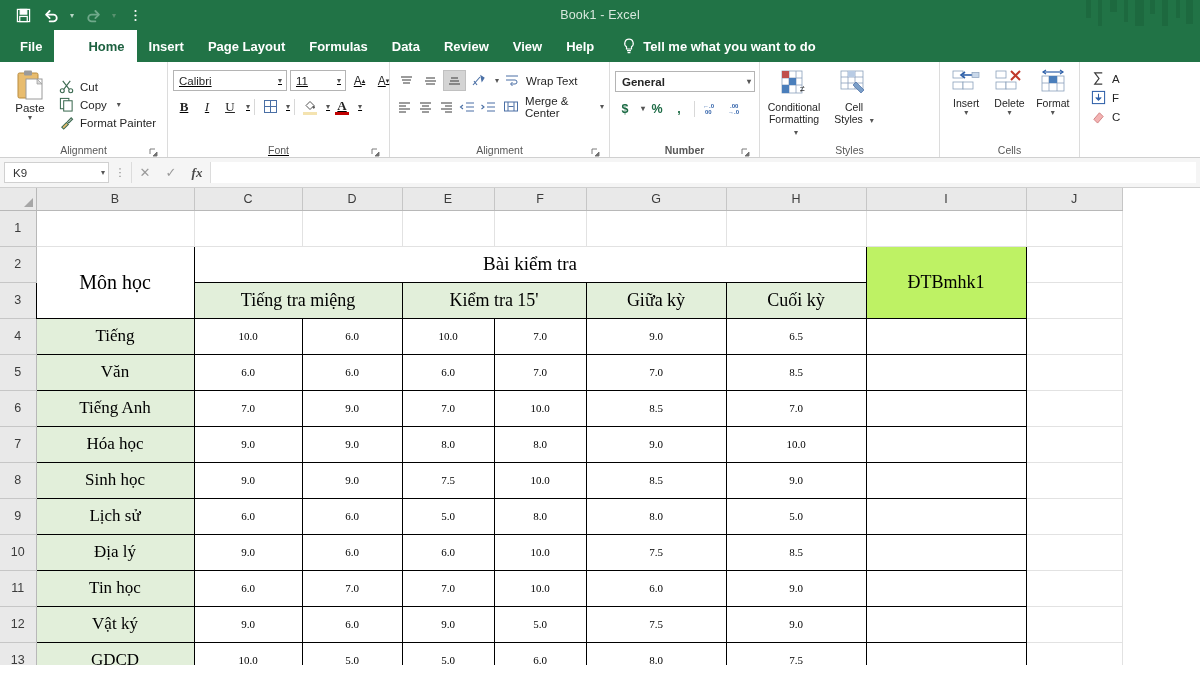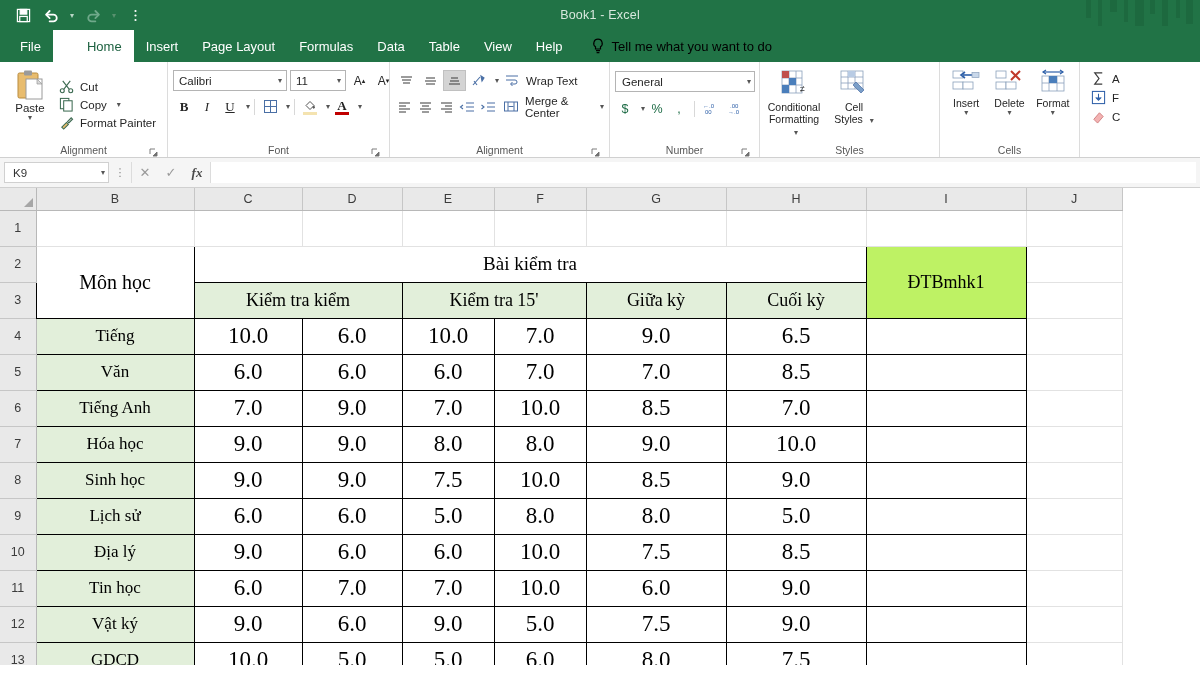--- a/index.html
+++ b/index.html
@@ -50,37 +50,38 @@
     opacity: .5;
   }
 
   
   .tabbar {
     height: 32px;
     background: #217346;
     display: flex;
     align-items: stretch;
     padding-left: 8px;
+    font-weight: bold;
   }
   .tab {
     display: flex; align-items: center;
     padding: 0 12px;
     color: #ffffff;
     font-size: 13px;
     white-space: nowrap;
   }
   .tab.active {
     background: #ffffff;
     color: #1d6140;
     padding-left: 34px;
   }
   .tellme {
     display: flex; align-items: center; gap: 7px;
     padding: 0 10px 0 16px;
-    color: #000000; font-size: 13px;
+    color: #ffffff; font-size: 13px;
     white-space: nowrap;
   }
   .bulb { width: 14px; height: 17px; }
 
   
   .ribbon {
     height: 96px;
     background: #ffffff;
     border-bottom: 1px solid #d0d0d0;
     display: flex;
@@ -125,21 +126,21 @@
     padding-left: 4px;
   }
   .clip-item {
     display: flex; align-items: center; gap: 6px;
     font-size: 11.5px; color: #262626;
   }
   .clip-item svg { width: 15px; height: 15px; flex: none; }
   .mini-caret { font-size: 8px; color: #555; margin-left: 4px; }
 
   
-  .g-font { width: 222px; }
+  .g-font { width: 222px; text-decoration: underline; }
   .font-col { flex: 1; display: flex; flex-direction: column; gap: 5px; padding-top: 4px; }
   .font-row1 { display: flex; align-items: center; gap: 3px; }
   .fbox {
     height: 21px; border: 1px solid #b4b4b4; background: #fff;
     display: flex; align-items: center;
     padding: 0 2px 0 5px; font-size: 11.5px; color: #262626;
   }
   .fbox .v { flex: 1; }
   .fbox .cv { font-size: 8px; color: #555; padding: 0 2px; }
   .fname { width: 114px; }
@@ -174,21 +175,21 @@
   }
   .abtn.sel { background: #d4d4d4; border: 1px solid #c0c0c0; }
   .awide {
     display: flex; align-items: center; gap: 6px;
     font-size: 11.5px; color: #262626;
     padding-left: 4px; height: 21px;
   }
   .awide svg { width: 16px; height: 15px; flex: none; }
 
   
-  .g-number { width: 150px; }
+  .g-number { width: 150px; font-weight: bold; }
   .num-col { flex: 1; display: flex; flex-direction: column; gap: 6px; padding-top: 5px; }
   .numbox {
     width: 140px; height: 21px;
     border: 1px solid #b4b4b4; background: #fff;
     display: flex; align-items: center;
     padding: 0 3px 0 6px; font-size: 11.5px; color: #262626;
   }
   .numbox .v { flex: 1; }
   .num-row { display: flex; align-items: center; gap: 2px; }
   .nbtn {
@@ -307,21 +308,21 @@
     color: #000;
     text-align: center;
     vertical-align: middle;
     background: #ffffff;
   }
   
   td.tb { border: 1px solid #000 !important; }
   td.subj { background: #e2efda; }
   td.hdr-green { background: #e2efda; }
   td.hdr-cream { background: #bef264; }
-  td.num { font-size: 23px; }
+  td.num { font-size: 11px; }
 </style>
 </head>
 <body>
 
 <div class="titlebar">
   <div class="qat">
     <div class="qat-btn">
       <svg width="15" height="15" viewBox="0 0 16 16" fill="none" stroke="currentColor" stroke-width="1.3">
         <rect x="1.5" y="1.5" width="13" height="13"></rect>
         <rect x="4.5" y="1.5" width="7" height="5" fill="currentColor"></rect>
@@ -366,21 +367,21 @@
   </svg>
 </div>
 
 <div class="tabbar">
   <div class="tab">File</div>
   <div class="tab active">Home</div>
   <div class="tab">Insert</div>
   <div class="tab">Page Layout</div>
   <div class="tab">Formulas</div>
   <div class="tab">Data</div>
-  <div class="tab">Table</div>
+  <div class="tab">Review</div>
   <div class="tab">View</div>
   <div class="tab">Help</div>
   <div class="tellme">
     <svg class="bulb" viewBox="0 0 14 17" fill="none" stroke="currentColor" stroke-width="1.2">
       <path d="M7 1.2a4.2 4.2 0 0 0-2.5 7.6V11h5V8.8A4.2 4.2 0 0 0 7 1.2z"></path>
       <path d="M5 12.6h4M5.6 14.6h2.8"></path>
     </svg>
     <span>Tell me what you want to do</span>
   </div>
 </div>
@@ -795,21 +796,21 @@
     <tr>
       <th class="rowhead">2</th>
       <td class="cell tb" rowspan="2" style="font-size:20px">Môn học</td>
       <td class="cell tb" colspan="6" style="font-size:19px">Bài kiểm tra</td>
       <td class="cell tb hdr-cream" rowspan="2" style="font-size:18px">ĐTBmhk1</td>
       <td class="cell"></td>
     </tr>
 
     <tr>
       <th class="rowhead">3</th>
-      <td class="cell tb hdr-green" colspan="2" style="font-size:18px">Kiểm tra kiểm</td>
+      <td class="cell tb hdr-green" colspan="2" style="font-size:18px">Tiếng tra miệng</td>
       <td class="cell tb hdr-green" colspan="2" style="font-size:18px">Kiểm tra 15'</td>
       <td class="cell tb hdr-green" style="font-size:18px">Giữa kỳ</td>
       <td class="cell tb hdr-green" style="font-size:18px">Cuối kỳ</td>
       <td class="cell"></td>
     </tr>
 
     </tbody>
       <tbody id="data-rows">
         <tr>
           <th class="rowhead">4</th>

